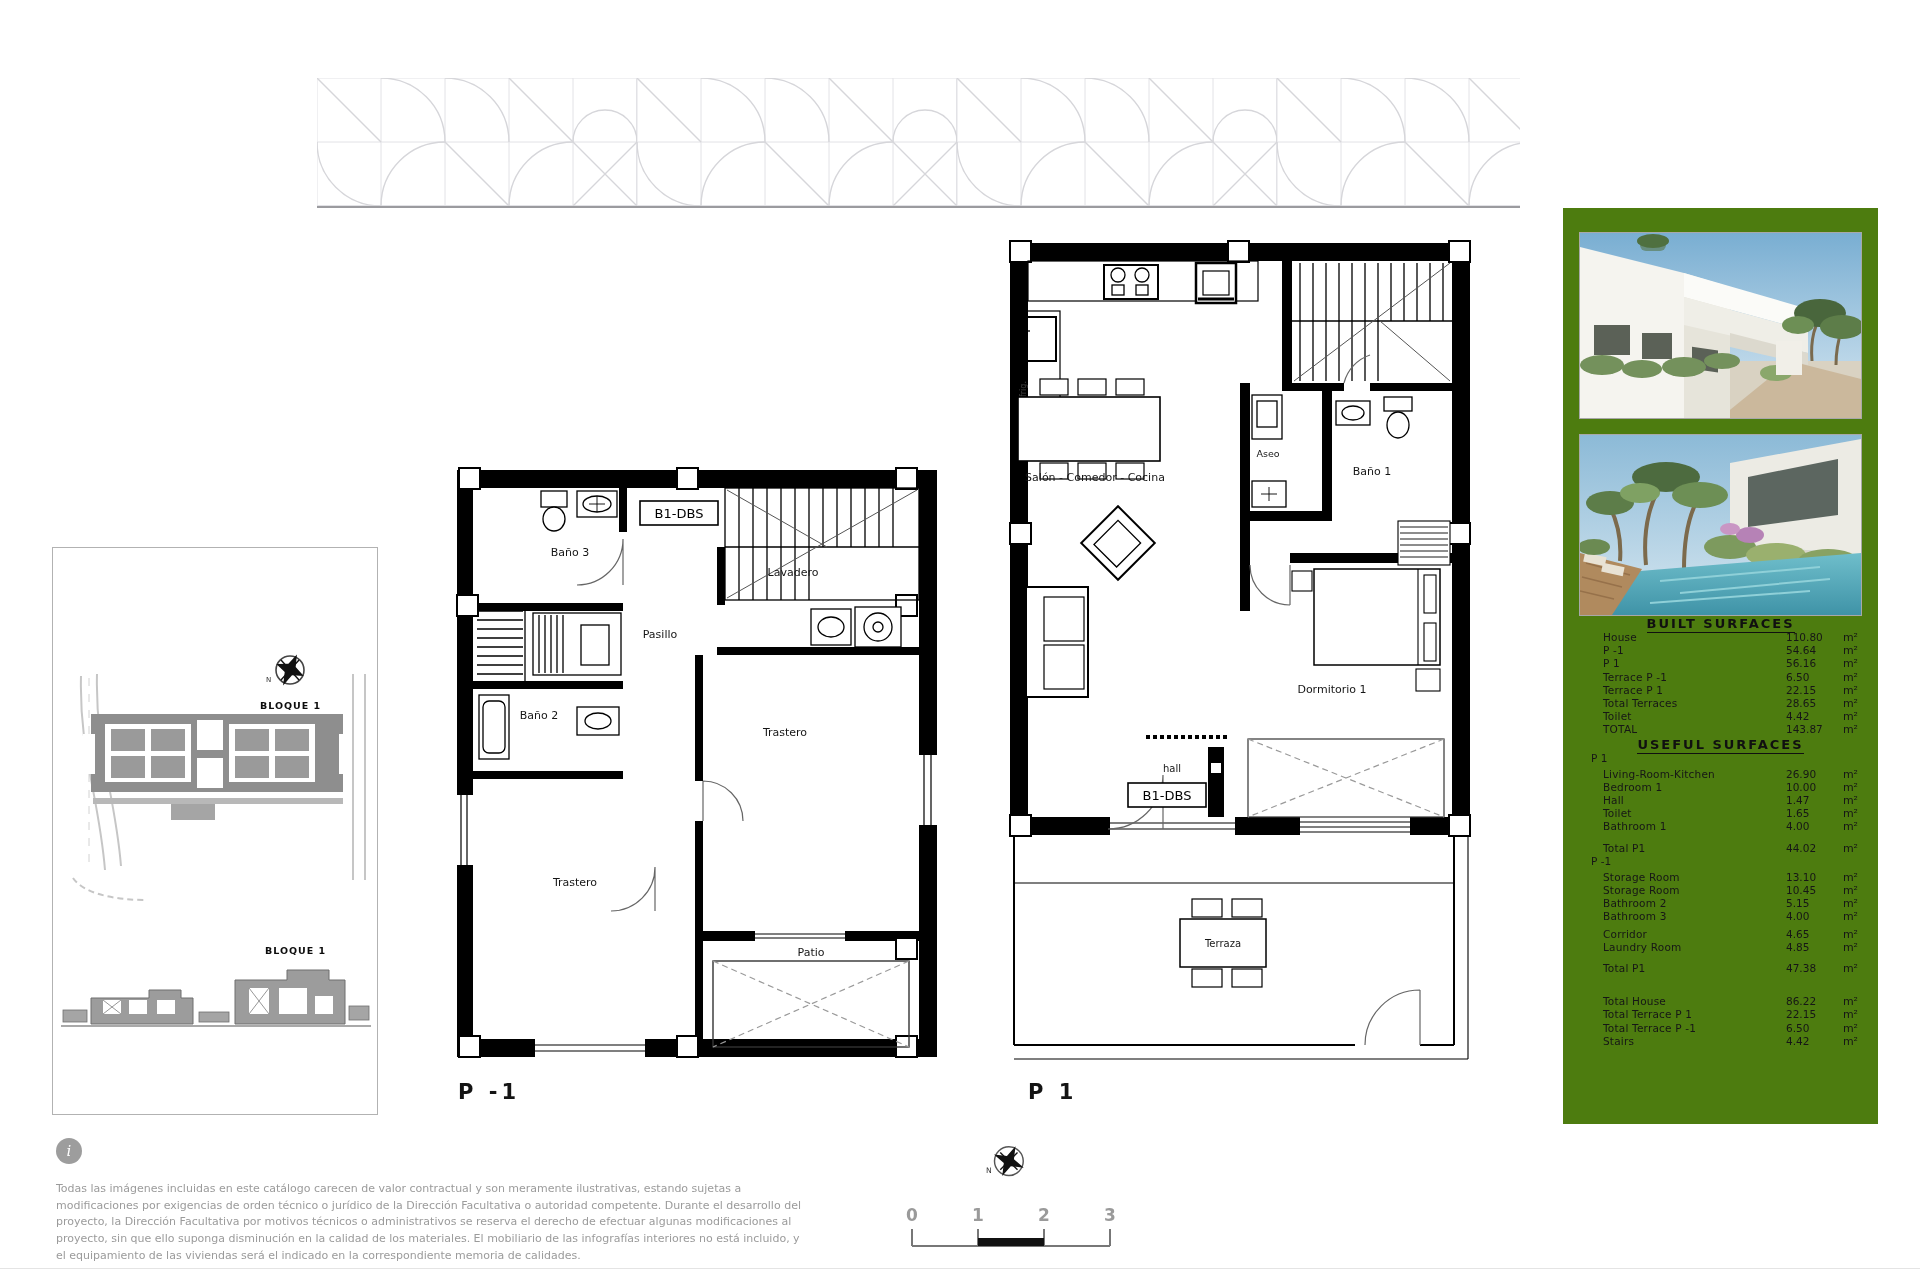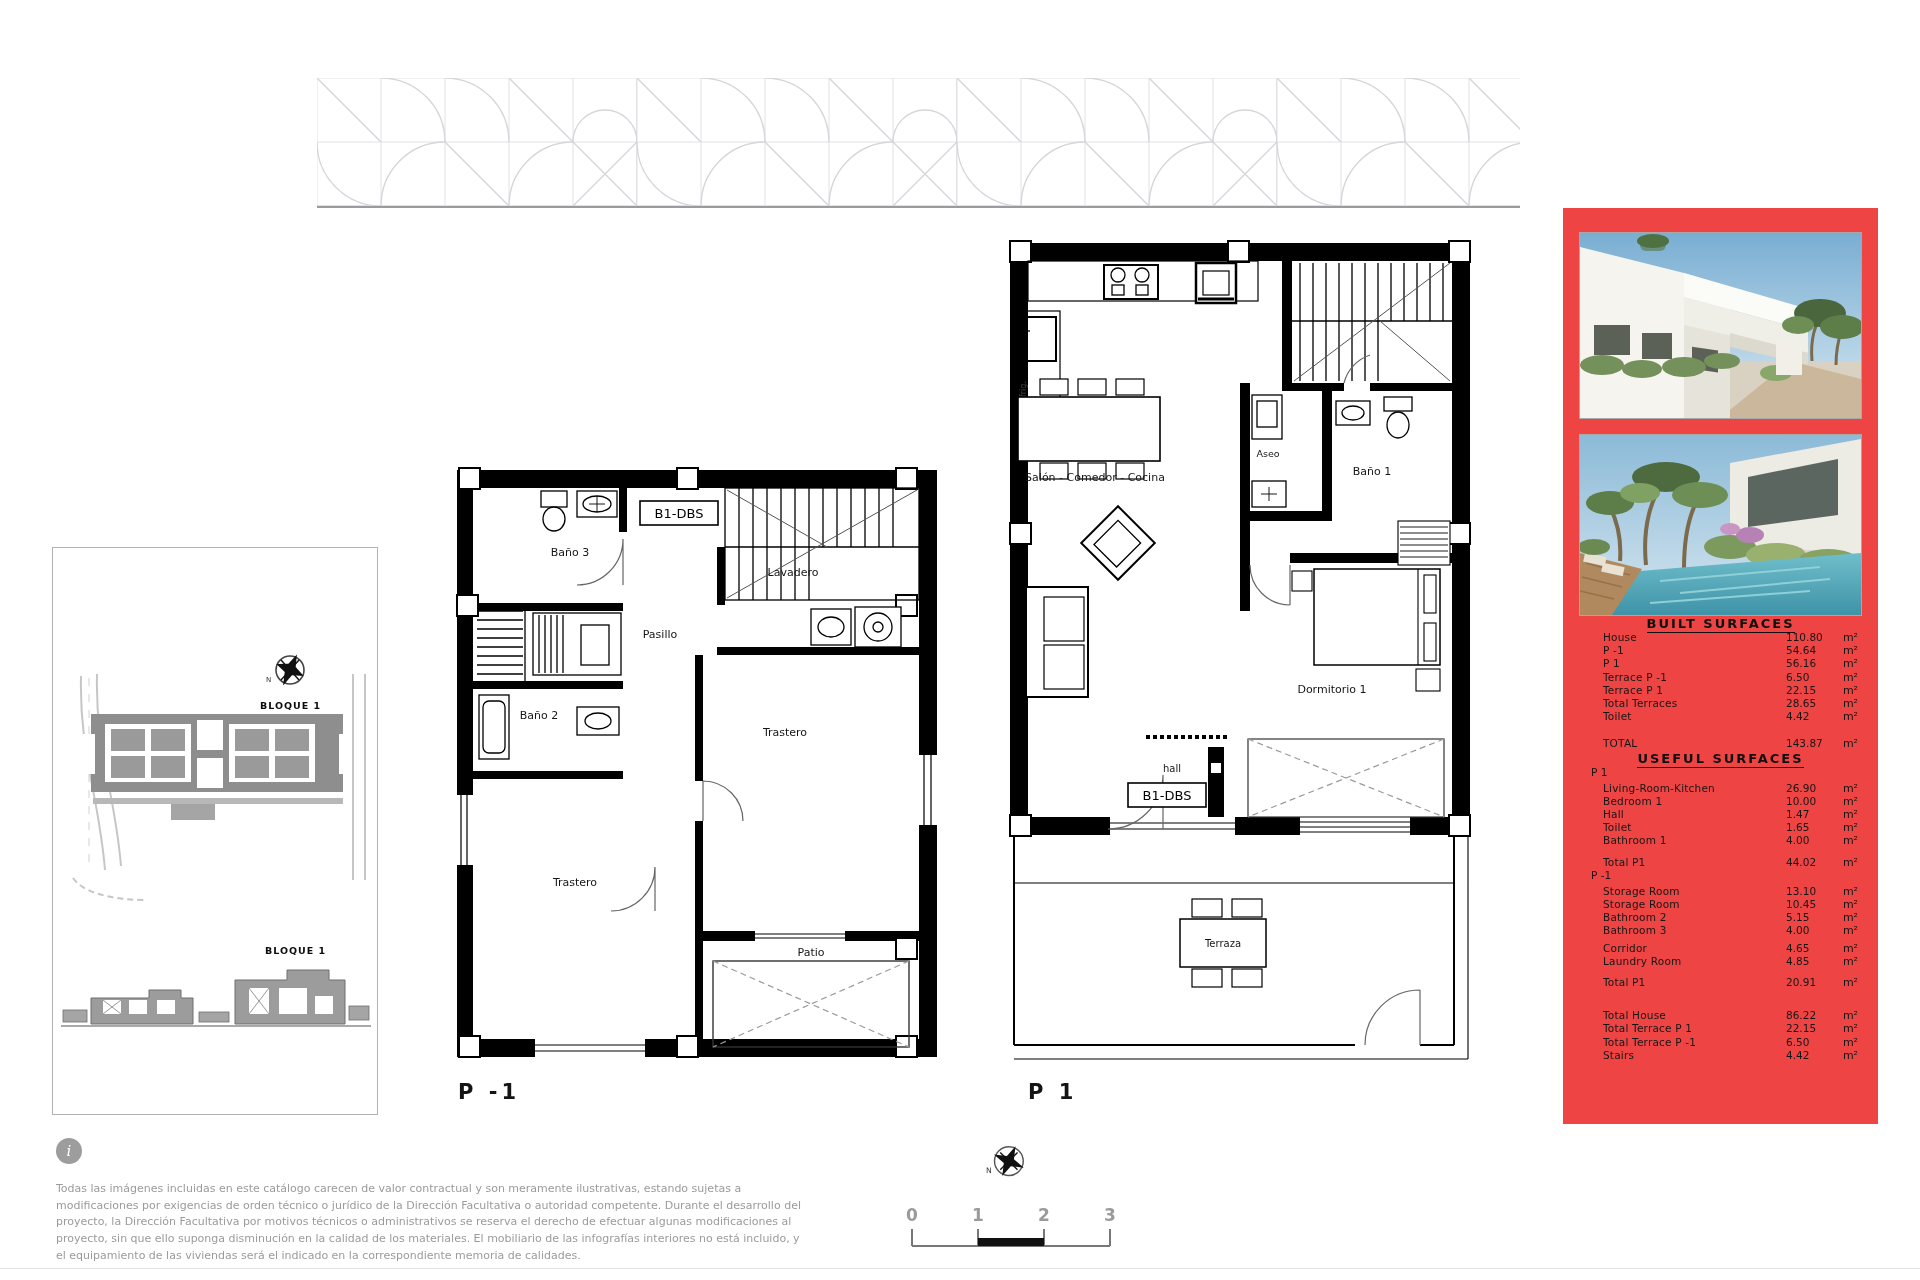--- a/index.html
+++ b/index.html
@@ -13,35 +13,35 @@
 
   
   #site-plan{left:52px;top:547px;width:326px;height:568px;border:1px solid #b2b2b2;background:#fff}
 
   
   .plan-title{font-size:21px;font-weight:bold;letter-spacing:4px;color:#141414}
   #title-pm1{left:458px;top:1080px}
   #title-p1{left:1028px;top:1080px}
 
   
-  #sidebar{left:1563px;top:208px;width:315px;height:916px;background:#ef4444}
+  #sidebar{left:1563px;top:208px;width:315px;height:916px;background:#4d7c0f}
   .photo{position:absolute;left:17px;width:281px;box-shadow:0 0 0 1px #a8a8a8}
   #photo1{top:25px;height:185px}
   #photo2{top:227px;height:180px}
   #tables{position:absolute;left:0;top:408px;width:100%}
   .stitle{text-align:center;font-size:13px;font-weight:bold;letter-spacing:2px;color:#101010}
   .stitle span{border-bottom:1.6px solid #101010;padding-bottom:1px}
   .srow{display:flex;align-items:baseline;font-size:10.5px;line-height:13.2px;
         padding:0 20px 0 40px;color:#161616}
   .srow .lbl{flex:1;letter-spacing:.2px}
   .srow .val{width:48px;text-align:left}
   .srow .unit{width:24px;text-align:right;font-size:11px}
   .shead{font-size:10.5px;padding-left:28px;color:#161616}
   .gap4{margin-top:4px}.gap8{margin-top:8px}.gap12{}
-  .gap14{margin-top:14px}.gap20{margin-top:20px}
+  .gap14{}.gap20{margin-top:20px}
 
   
   #info-icon{left:56px;top:1138px;width:26px;height:26px;border-radius:50%;background:#9d9d9d;
      color:#fff;font-family:"DejaVu Serif","Liberation Serif",serif;font-style:italic;
      display:flex;align-items:center;justify-content:center;font-size:15px}
   #disclaimer{left:56px;top:1181px;width:748px;font-size:11px;line-height:1.52;color:#9b9b9b}
 
   
   #compass-bottom{left:983px;top:1140px;width:46px;height:46px}
   #scalebar{left:900px;top:1203px;width:226px;height:52px}
@@ -625,21 +625,21 @@
         <span class="val">4.65</span>
         <span class="unit">m²</span>
       </div>
     <div class="srow">
         <span class="lbl">Laundry Room</span>
         <span class="val">4.85</span>
         <span class="unit">m²</span>
       </div>
     <div class="srow gap8">
         <span class="lbl">Total P1</span>
-        <span class="val">20.91</span>
+        <span class="val">47.38</span>
         <span class="unit">m²</span>
       </div>
 
     <div class="gap20"></div>
     <div class="srow">
         <span class="lbl">Total House</span>
         <span class="val">86.22</span>
         <span class="unit">m²</span>
       </div>
     <div class="srow">

